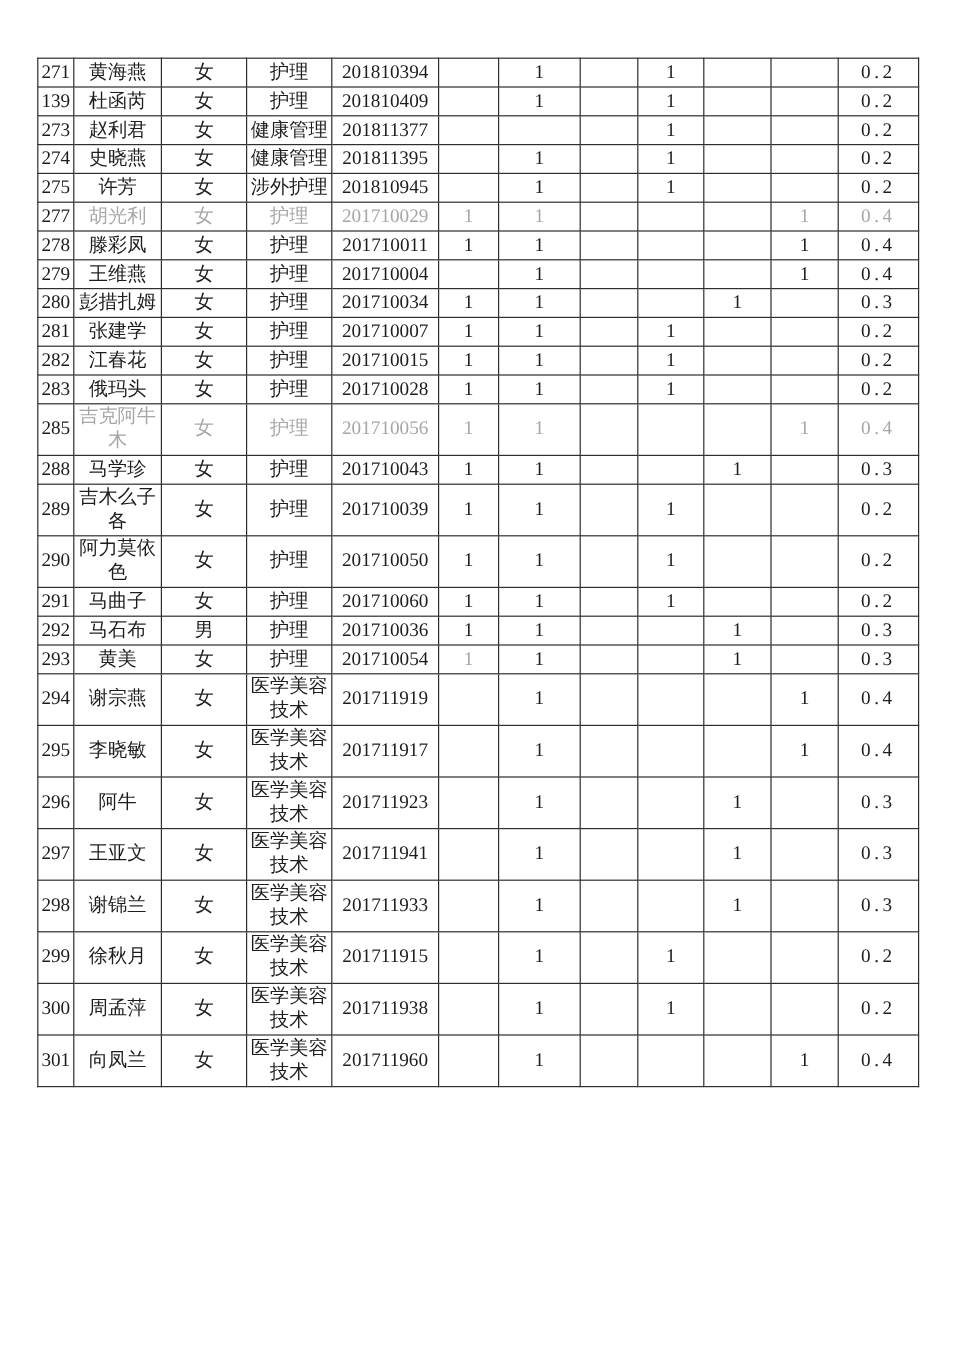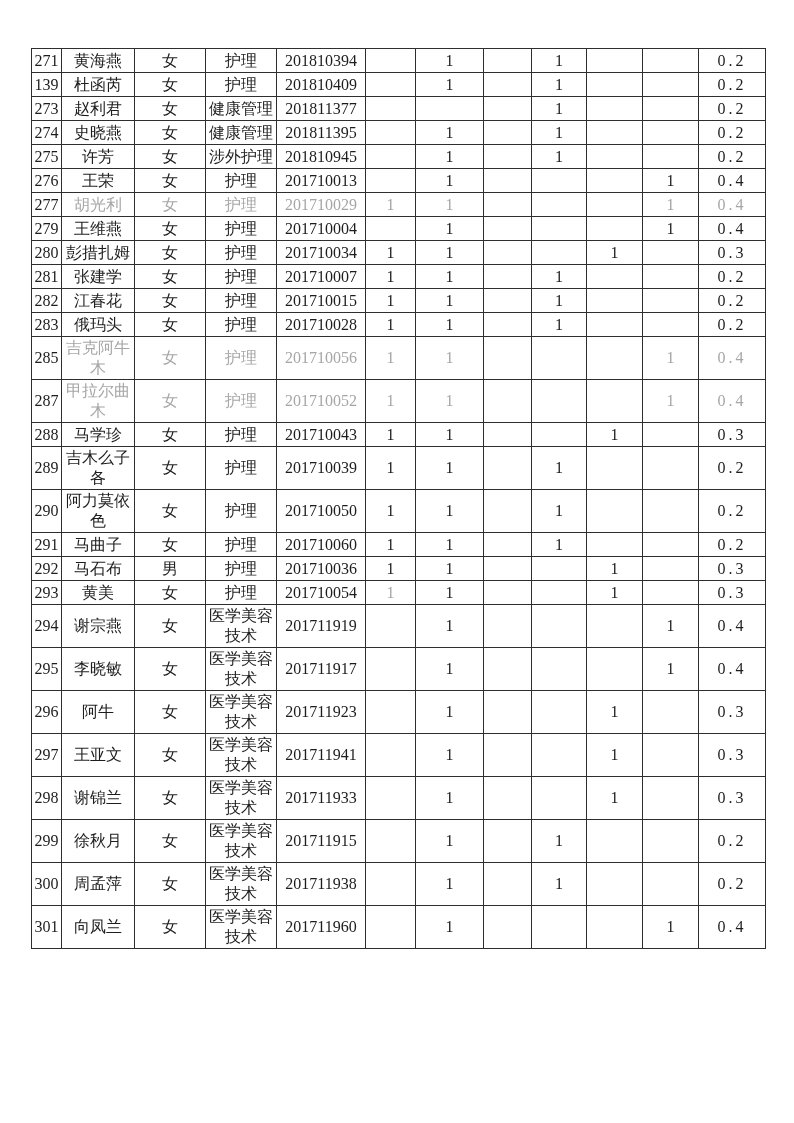--- a/index.html
+++ b/index.html
@@ -123,48 +123,48 @@
           <td class="col-id">201810945</td>
           <td class="col-a"></td>
           <td class="col-b">1</td>
           <td class="col-c"></td>
           <td class="col-d">1</td>
           <td class="col-e"></td>
           <td class="col-f"></td>
           <td class="col-score">0.2</td>
         </tr>
         <tr>
-          <td class="col-no">276</td>
-          <td class="col-name">王荣</td>
-          <td class="col-gender">女</td>
-          <td class="col-major">护理</td>
-          <td class="col-id">201710013</td>
-          <td class="col-a"></td>
-          <td class="col-b">1</td>
-          <td class="col-c"></td>
-          <td class="col-d"></td>
-          <td class="col-e"></td>
-          <td class="col-f">1</td>
-          <td class="col-score">0.4</td>
-        </tr>
-        <tr>
           <td class="col-no">277</td>
           <td class="col-name gray">胡光利</td>
           <td class="col-gender gray">女</td>
           <td class="col-major gray">护理</td>
           <td class="col-id gray">201710029</td>
           <td class="col-a gray">1</td>
           <td class="col-b gray">1</td>
           <td class="col-c gray"></td>
           <td class="col-d gray"></td>
           <td class="col-e gray"></td>
           <td class="col-f gray">1</td>
           <td class="col-score gray">0.4</td>
         </tr>
         <tr>
+          <td class="col-no">278</td>
+          <td class="col-name">滕彩凤</td>
+          <td class="col-gender">女</td>
+          <td class="col-major">护理</td>
+          <td class="col-id">201710011</td>
+          <td class="col-a">1</td>
+          <td class="col-b">1</td>
+          <td class="col-c"></td>
+          <td class="col-d"></td>
+          <td class="col-e"></td>
+          <td class="col-f">1</td>
+          <td class="col-score">0.4</td>
+        </tr>
+        <tr>
           <td class="col-no">279</td>
           <td class="col-name">王维燕</td>
           <td class="col-gender">女</td>
           <td class="col-major">护理</td>
           <td class="col-id">201710004</td>
           <td class="col-a"></td>
           <td class="col-b">1</td>
           <td class="col-c"></td>
           <td class="col-d"></td>
           <td class="col-e"></td>
@@ -235,34 +235,20 @@
           <td class="col-id gray">201710056</td>
           <td class="col-a gray">1</td>
           <td class="col-b gray">1</td>
           <td class="col-c gray"></td>
           <td class="col-d gray"></td>
           <td class="col-e gray"></td>
           <td class="col-f gray">1</td>
           <td class="col-score gray">0.4</td>
         </tr>
         <tr>
-          <td class="col-no">287</td>
-          <td class="col-name gray">甲拉尔曲木</td>
-          <td class="col-gender gray">女</td>
-          <td class="col-major gray">护理</td>
-          <td class="col-id gray">201710052</td>
-          <td class="col-a gray">1</td>
-          <td class="col-b gray">1</td>
-          <td class="col-c gray"></td>
-          <td class="col-d gray"></td>
-          <td class="col-e gray"></td>
-          <td class="col-f gray">1</td>
-          <td class="col-score gray">0.4</td>
-        </tr>
-        <tr>
           <td class="col-no">288</td>
           <td class="col-name">马学珍</td>
           <td class="col-gender">女</td>
           <td class="col-major">护理</td>
           <td class="col-id">201710043</td>
           <td class="col-a">1</td>
           <td class="col-b">1</td>
           <td class="col-c"></td>
           <td class="col-d"></td>
           <td class="col-e">1</td>

